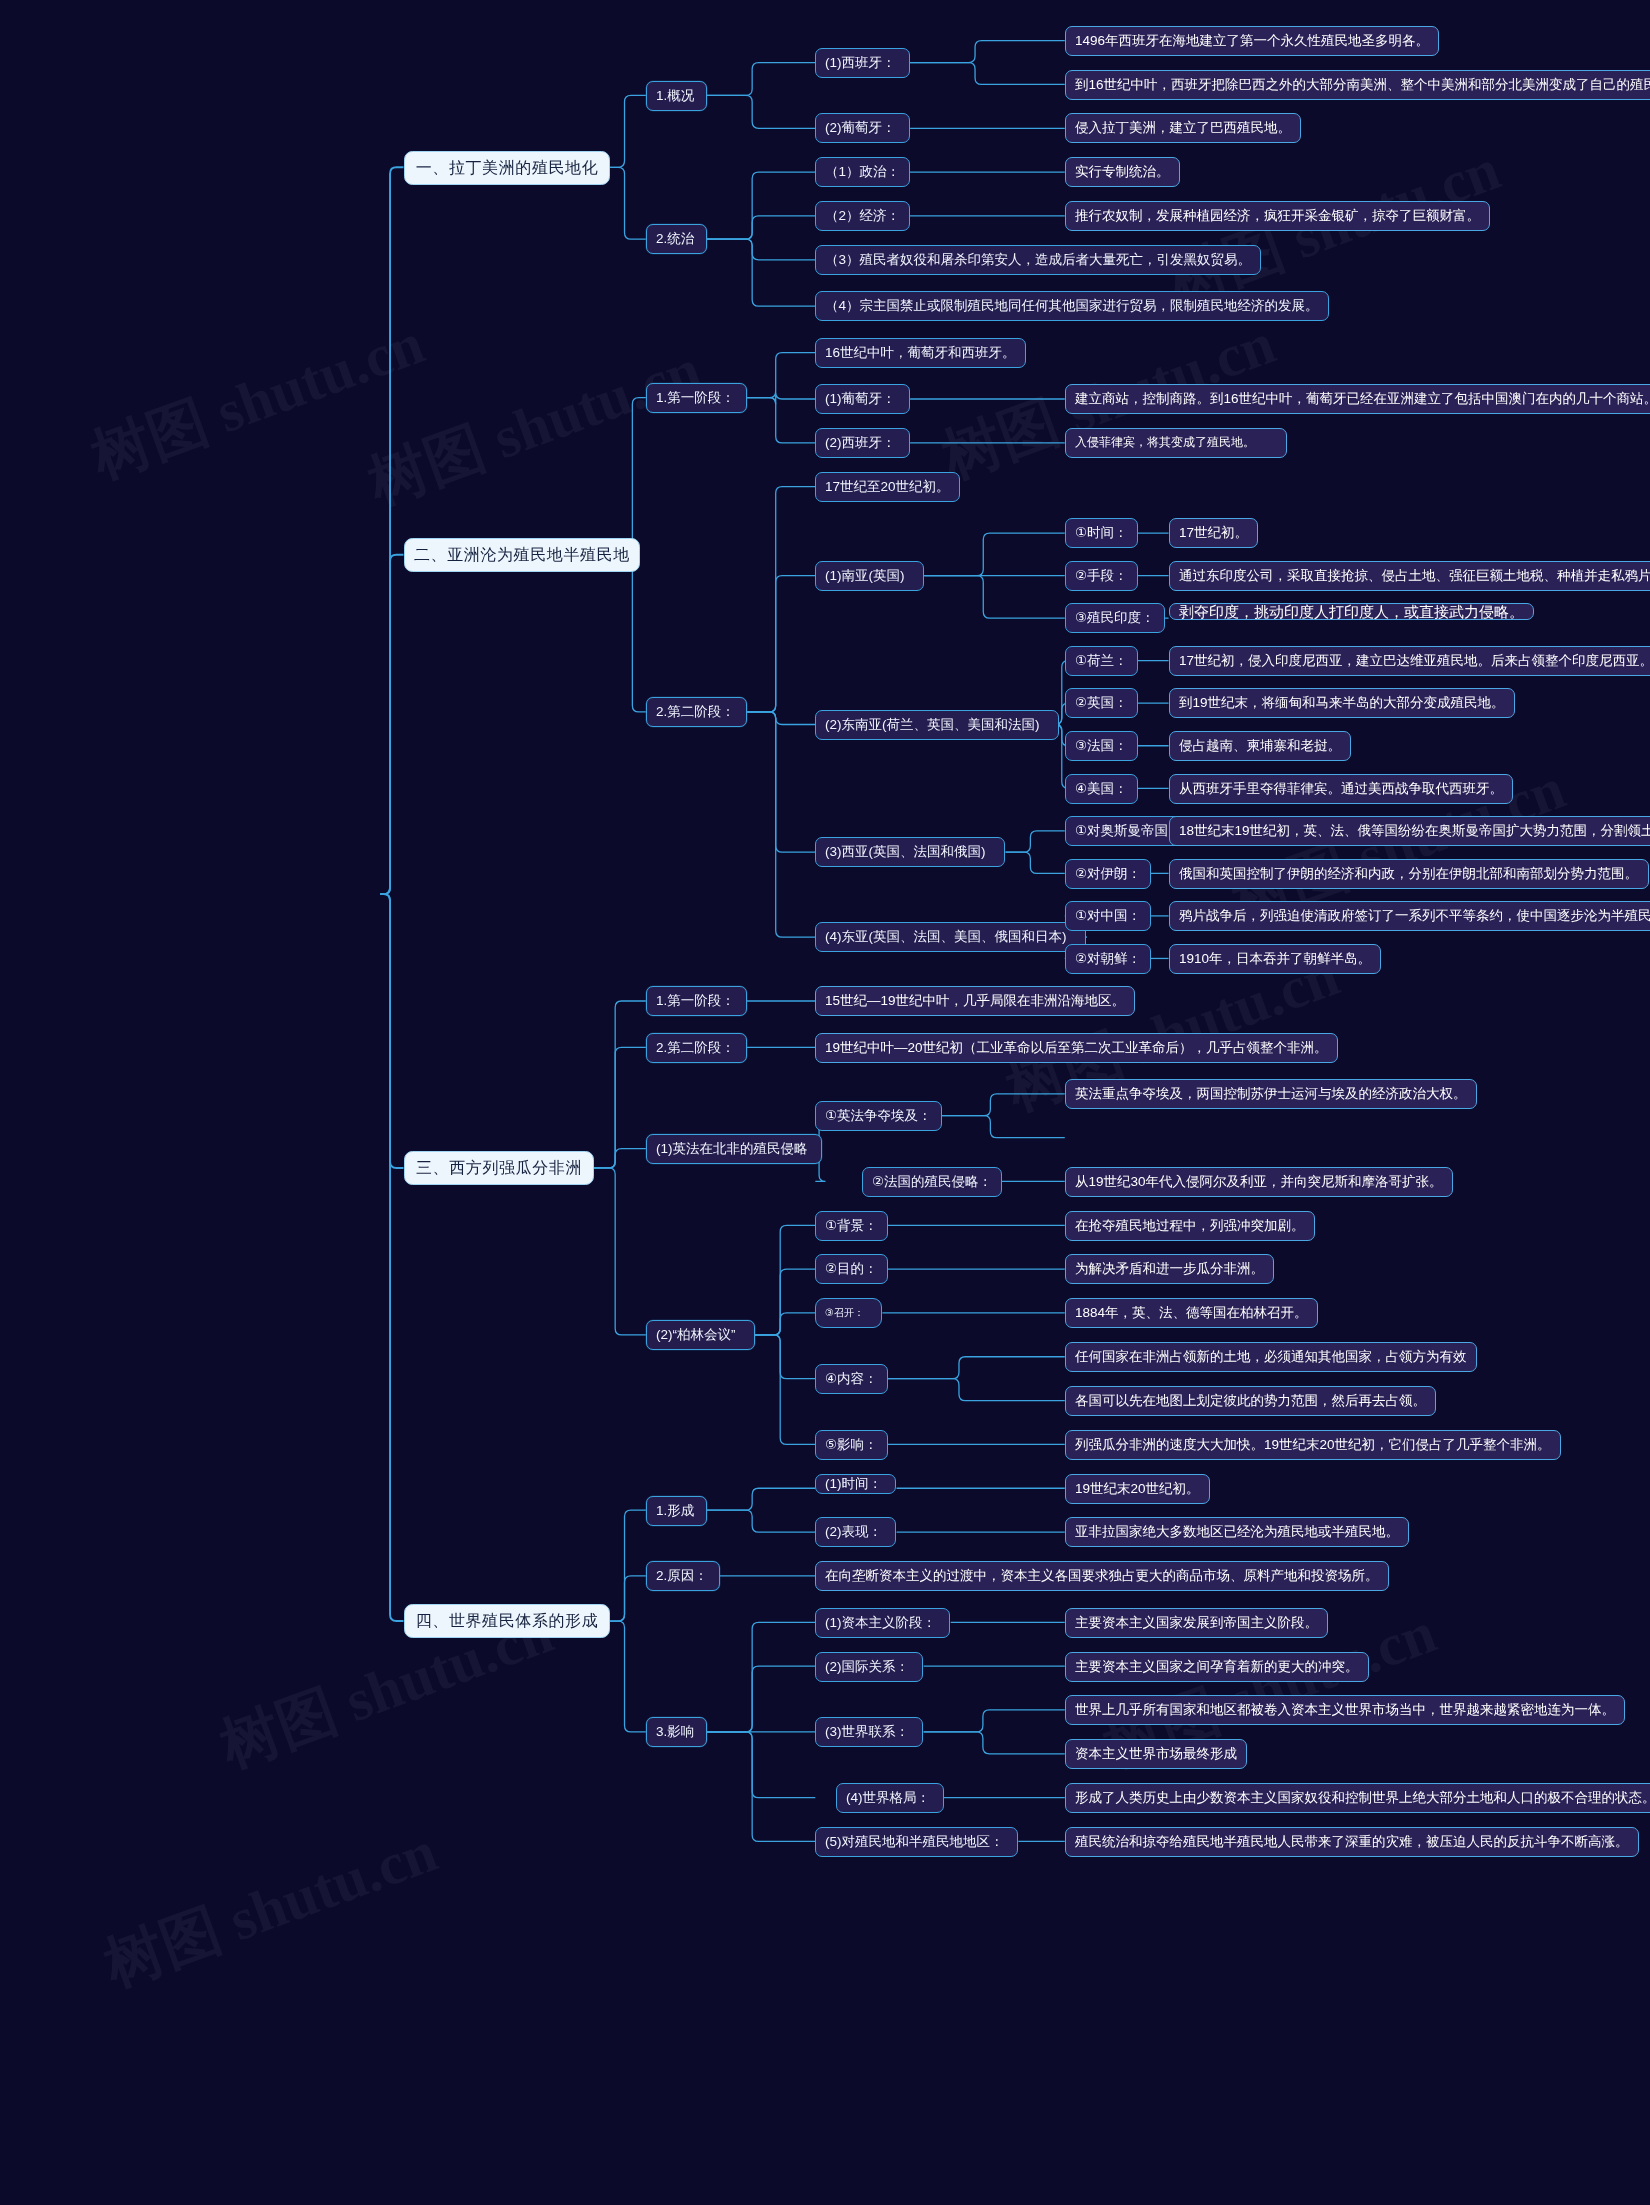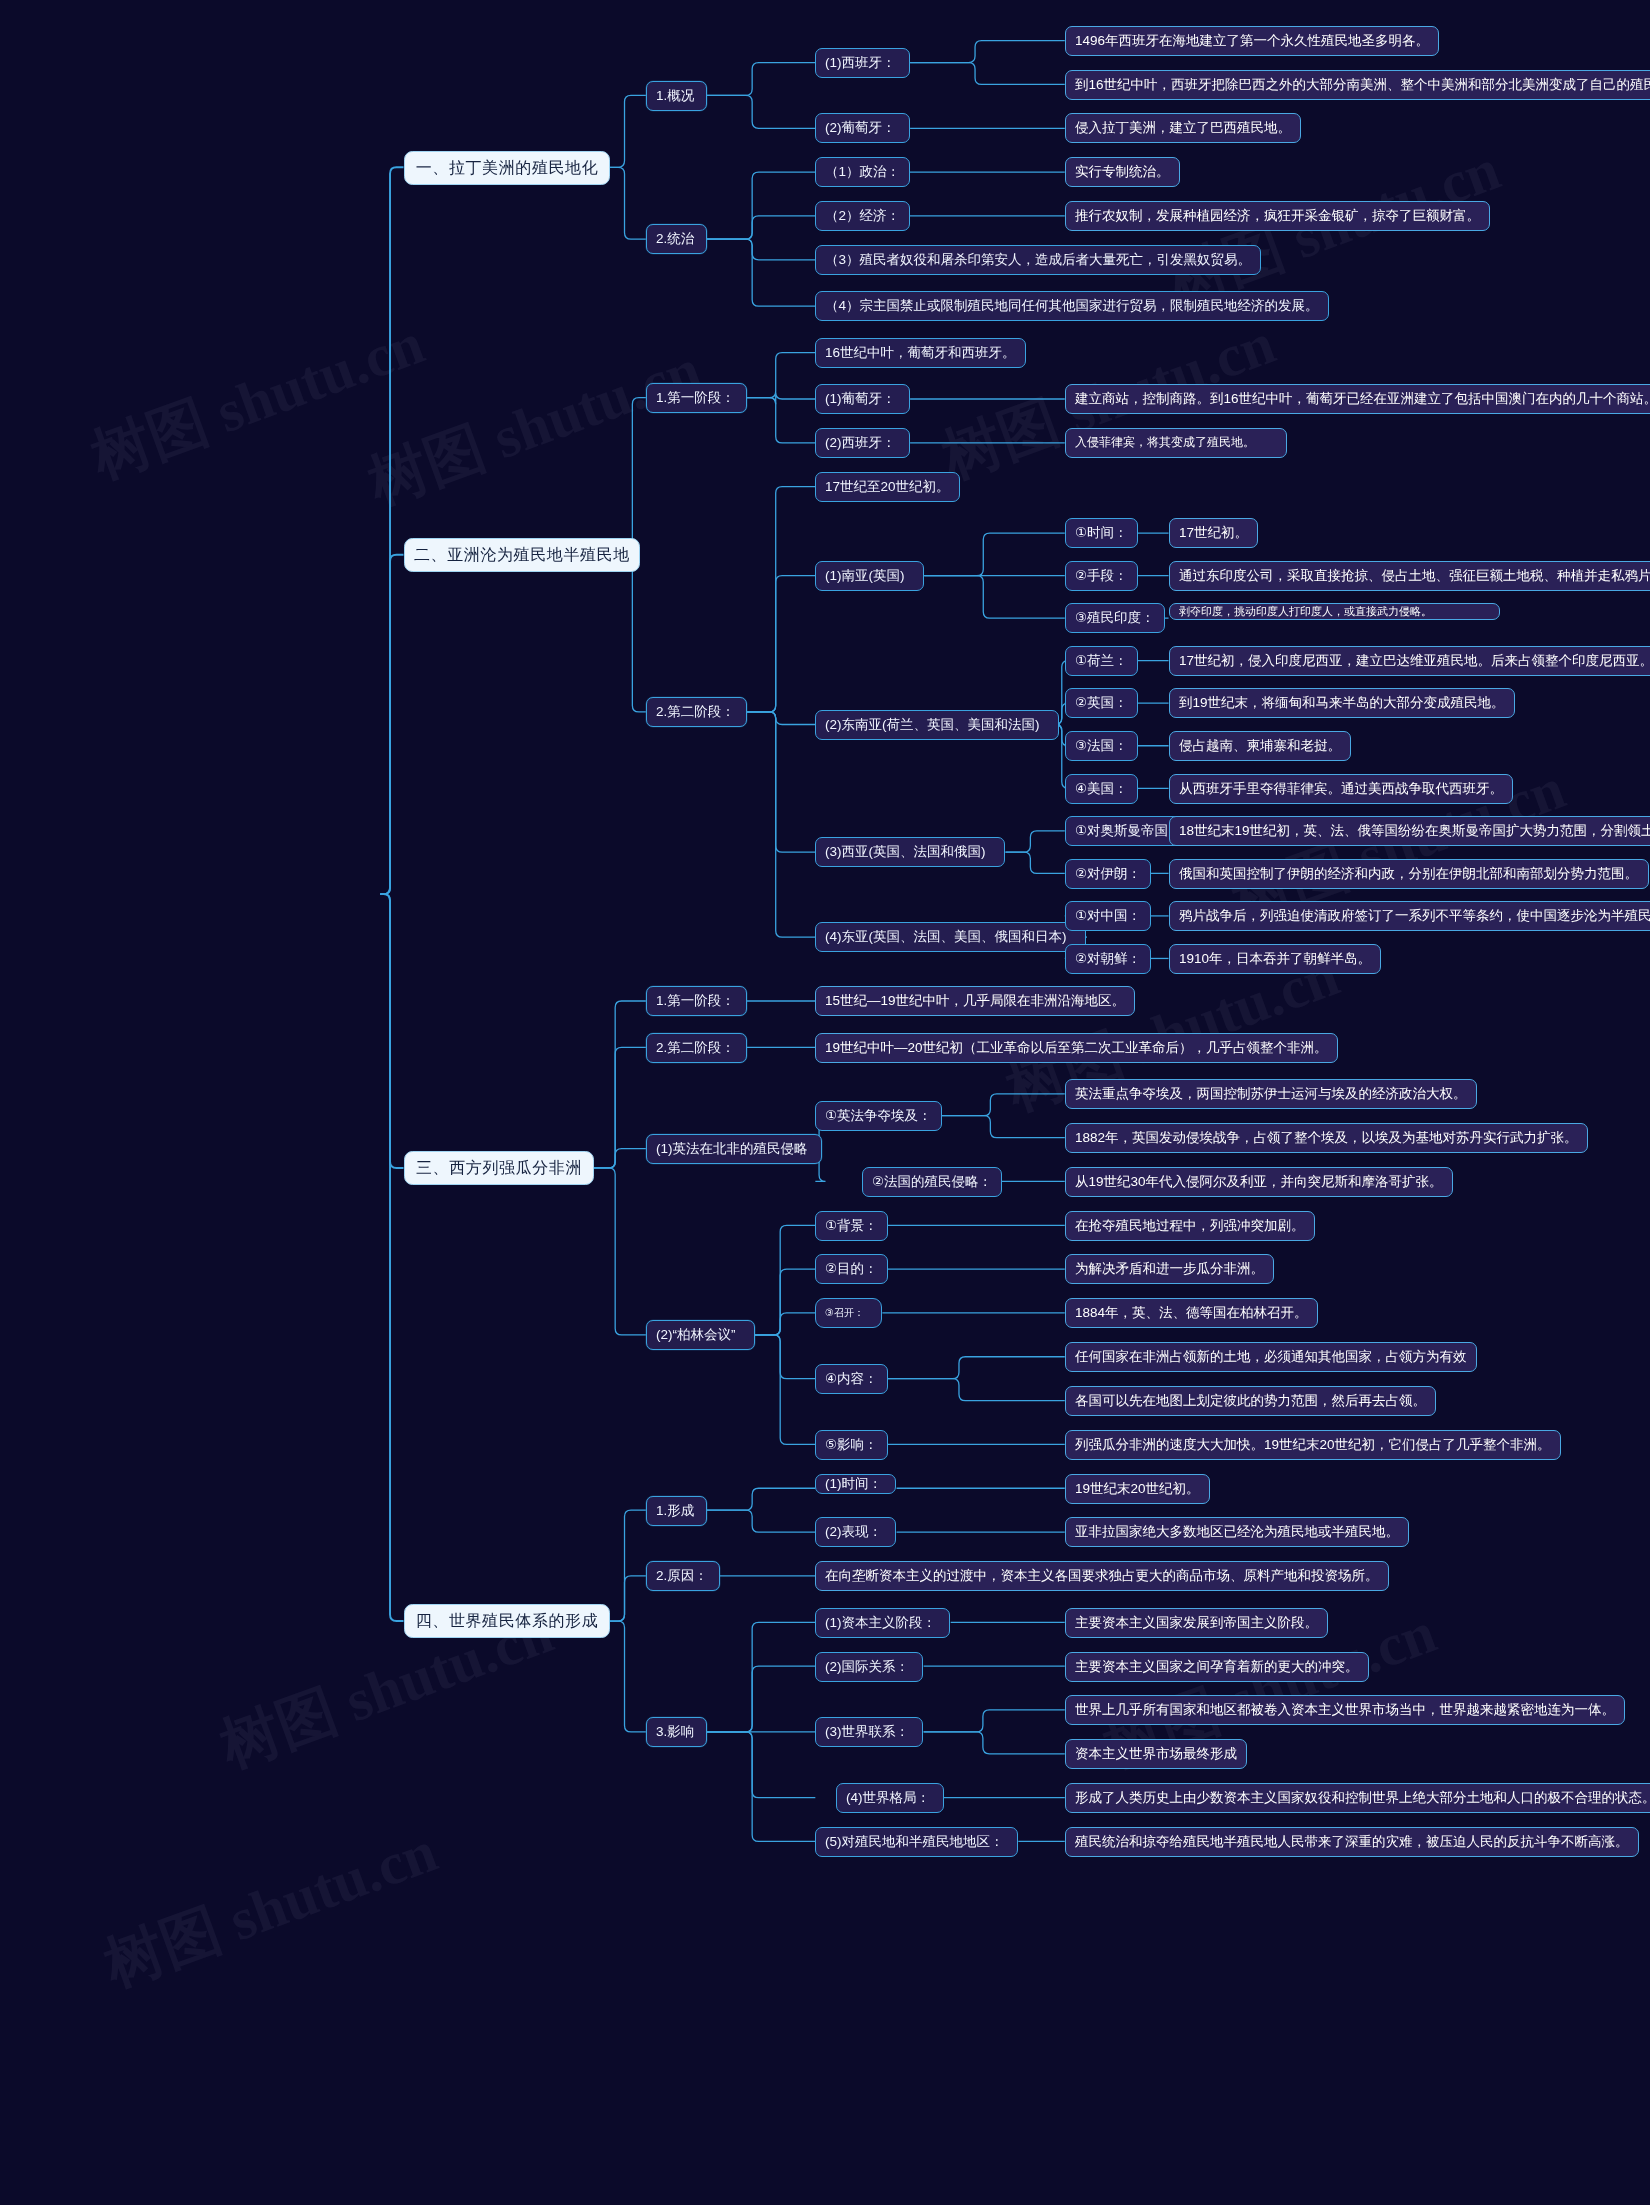--- a/index.html
+++ b/index.html
@@ -179,21 +179,21 @@
     <div class="node lvl3" style="left: 815px; top: 428px; min-width: 95px; height: 30px; font-size: 13.5px;">(2)西班牙：</div>
     <div class="node leaf" style="left: 1065px; top: 428px; min-width: 222px; height: 30px; font-size: 12px;">入侵菲律宾，将其变成了殖民地。</div>
     <div class="node lvl2" style="left: 646px; top: 697px; min-width: 101px; height: 30px; font-size: 13.5px;">2.第二阶段：</div>
     <div class="node lvl3" style="left: 815px; top: 472px; min-width: 142px; height: 30px; font-size: 13.5px;">17世纪至20世纪初。</div>
     <div class="node lvl3" style="left: 815px; top: 561px; min-width: 109px; height: 30px; font-size: 13.5px;">(1)南亚(英国)</div>
     <div class="node lvl4" style="left: 1065px; top: 518px; min-width: 67px; height: 30px; font-size: 13.5px;">①时间：</div>
     <div class="node leaf" style="left: 1169px; top: 518px; min-width: 88px; height: 30px; font-size: 13.5px;">17世纪初。</div>
     <div class="node lvl4" style="left: 1065px; top: 561px; min-width: 67px; height: 30px; font-size: 13.5px;">②手段：</div>
     <div class="node leaf" style="left: 1169px; top: 561px; min-width: 547px; height: 30px; font-size: 13.5px;">通过东印度公司，采取直接抢掠、侵占土地、强征巨额土地税、种植并走私鸦片等手段。</div>
     <div class="node lvl4" style="left: 1065px; top: 603px; min-width: 94px; height: 30px; font-size: 13.5px;">③殖民印度：</div>
-    <div class="node leaf" style="left: 1169px; top: 603px; min-width: 331px; height: 17px; font-size: 11px;">剥夺印度，挑动印度人打印度人，或直接武力侵略。</div>
+    <div class="node leaf" style="left: 1169px; top: 603px; min-width: 331px; height: 17px; font-size: 15px;">剥夺印度，挑动印度人打印度人，或直接武力侵略。</div>
     <div class="node lvl3" style="left: 815px; top: 710px; min-width: 244px; height: 30px; font-size: 13.5px;">(2)东南亚(荷兰、英国、美国和法国)</div>
     <div class="node lvl4" style="left: 1065px; top: 646px; min-width: 67px; height: 30px; font-size: 13.5px;">①荷兰：</div>
     <div class="node leaf" style="left: 1169px; top: 646px; min-width: 494px; height: 30px; font-size: 13.5px;">17世纪初，侵入印度尼西亚，建立巴达维亚殖民地。后来占领整个印度尼西亚。</div>
     <div class="node lvl4" style="left: 1065px; top: 688px; min-width: 67px; height: 30px; font-size: 13.5px;">②英国：</div>
     <div class="node leaf" style="left: 1169px; top: 688px; min-width: 345px; height: 30px; font-size: 13.5px;">到19世纪末，将缅甸和马来半岛的大部分变成殖民地。</div>
     <div class="node lvl4" style="left: 1065px; top: 731px; min-width: 67px; height: 30px; font-size: 13.5px;">③法国：</div>
     <div class="node leaf" style="left: 1169px; top: 731px; min-width: 182px; height: 30px; font-size: 13.5px;">侵占越南、柬埔寨和老挝。</div>
     <div class="node lvl4" style="left: 1065px; top: 774px; min-width: 67px; height: 30px; font-size: 13.5px;">④美国：</div>
     <div class="node leaf" style="left: 1169px; top: 774px; min-width: 344px; height: 30px; font-size: 13.5px;">从西班牙手里夺得菲律宾。通过美西战争取代西班牙。</div>
     <div class="node lvl3" style="left: 815px; top: 837px; min-width: 190px; height: 30px; font-size: 13.5px;">(3)西亚(英国、法国和俄国)</div>
@@ -207,21 +207,20 @@
     <div class="node lvl4" style="left: 1065px; top: 944px; min-width: 81px; height: 30px; font-size: 13.5px;">②对朝鲜：</div>
     <div class="node leaf" style="left: 1169px; top: 944px; min-width: 210px; height: 30px; font-size: 13.5px;">1910年，日本吞并了朝鲜半岛。</div>
     <div class="node lvl1" style="left: 404px; top: 1151px; min-width: 190px; height: 34px; font-size: 16px;">三、西方列强瓜分非洲</div>
     <div class="node lvl2" style="left: 646px; top: 986px; min-width: 101px; height: 30px; font-size: 13.5px;">1.第一阶段：</div>
     <div class="node leaf" style="left: 815px; top: 986px; min-width: 297px; height: 30px; font-size: 13.5px;">15世纪—19世纪中叶，几乎局限在非洲沿海地区。</div>
     <div class="node lvl2" style="left: 646px; top: 1033px; min-width: 101px; height: 30px; font-size: 13.5px;">2.第二阶段：</div>
     <div class="node leaf" style="left: 815px; top: 1033px; min-width: 297px; height: 30px; font-size: 13.5px;">19世纪中叶—20世纪初（工业革命以后至第二次工业革命后），几乎占领整个非洲。</div>
     <div class="node lvl2" style="left: 646px; top: 1134px; min-width: 176px; height: 30px; font-size: 13.5px;">(1)英法在北非的殖民侵略</div>
     <div class="node lvl3" style="left: 815px; top: 1101px; min-width: 121px; height: 30px; font-size: 13.5px;">①英法争夺埃及：</div>
     <div class="node leaf" style="left: 1065px; top: 1079px; min-width: 303px; height: 30px; font-size: 13.5px;">英法重点争夺埃及，两国控制苏伊士运河与埃及的经济政治大权。</div>
-    <div class="node leaf" style="left: 1065px; top: 1123px; min-width: 303px; height: 30px; font-size: 13.5px;">1882年，英国发动侵埃战争，占领了整个埃及，以埃及为基地对苏丹实行武力扩张。</div>
     <div class="node lvl3" style="left: 815px; top: 1167px; min-width: 135px; height: 30px; font-size: 13.5px; margin-left: 47px;">②法国的殖民侵略：</div>
     <div class="node leaf" style="left: 1065px; top: 1167px; min-width: 303px; height: 30px; font-size: 13.5px;">从19世纪30年代入侵阿尔及利亚，并向突尼斯和摩洛哥扩张。</div>
     <div class="node lvl2" style="left: 646px; top: 1320px; min-width: 109px; height: 30px; font-size: 13.5px;">(2)“柏林会议”</div>
     <div class="node lvl3" style="left: 815px; top: 1211px; min-width: 67px; height: 30px; font-size: 13.5px;">①背景：</div>
     <div class="node leaf" style="left: 1065px; top: 1211px; min-width: 249px; height: 30px; font-size: 13.5px;">在抢夺殖民地过程中，列强冲突加剧。</div>
     <div class="node lvl3" style="left: 815px; top: 1254px; min-width: 67px; height: 30px; font-size: 13.5px;">②目的：</div>
     <div class="node leaf" style="left: 1065px; top: 1254px; min-width: 209px; height: 30px; font-size: 13.5px;">为解决矛盾和进一步瓜分非洲。</div>
     <div class="node lvl3" style="left: 815px; top: 1298px; min-width: 67px; height: 30px; font-size: 10px; border-radius: 9px;">③召开：</div>
     <div class="node leaf" style="left: 1065px; top: 1298px; min-width: 251px; height: 30px; font-size: 13.5px;">1884年，英、法、德等国在柏林召开。</div>
     <div class="node lvl3" style="left: 815px; top: 1364px; min-width: 67px; height: 30px; font-size: 13.5px;">④内容：</div>

